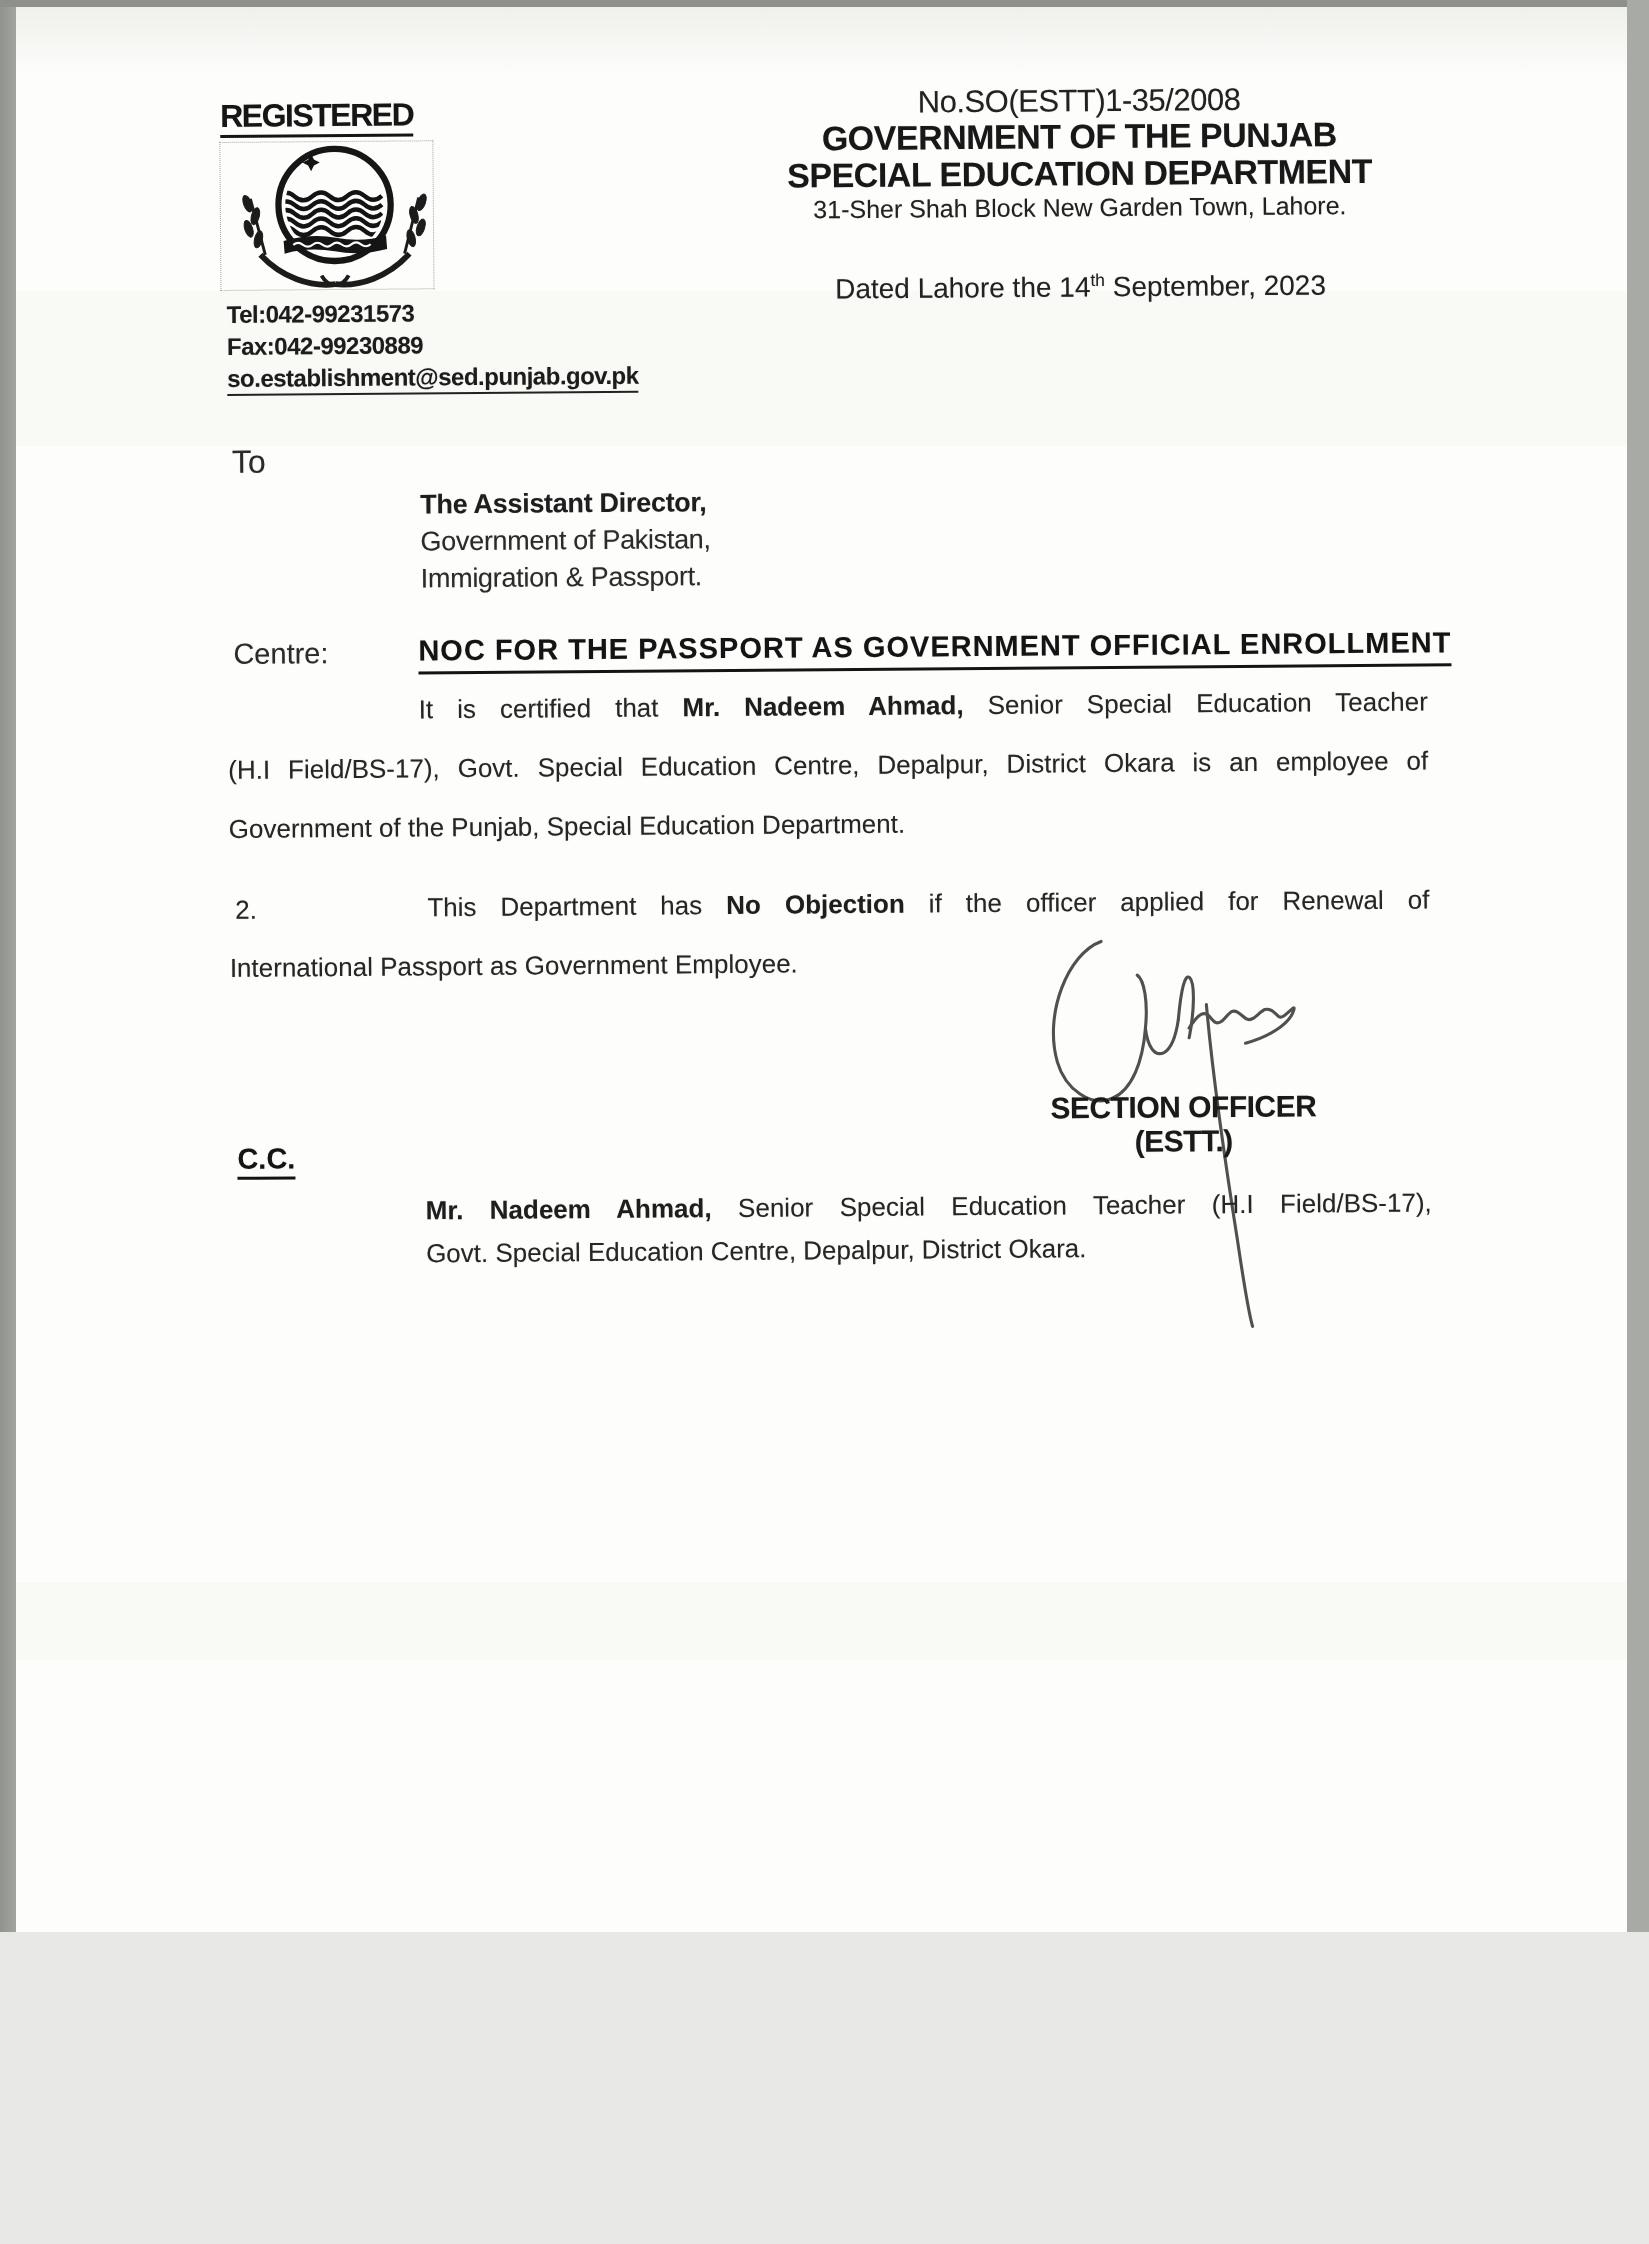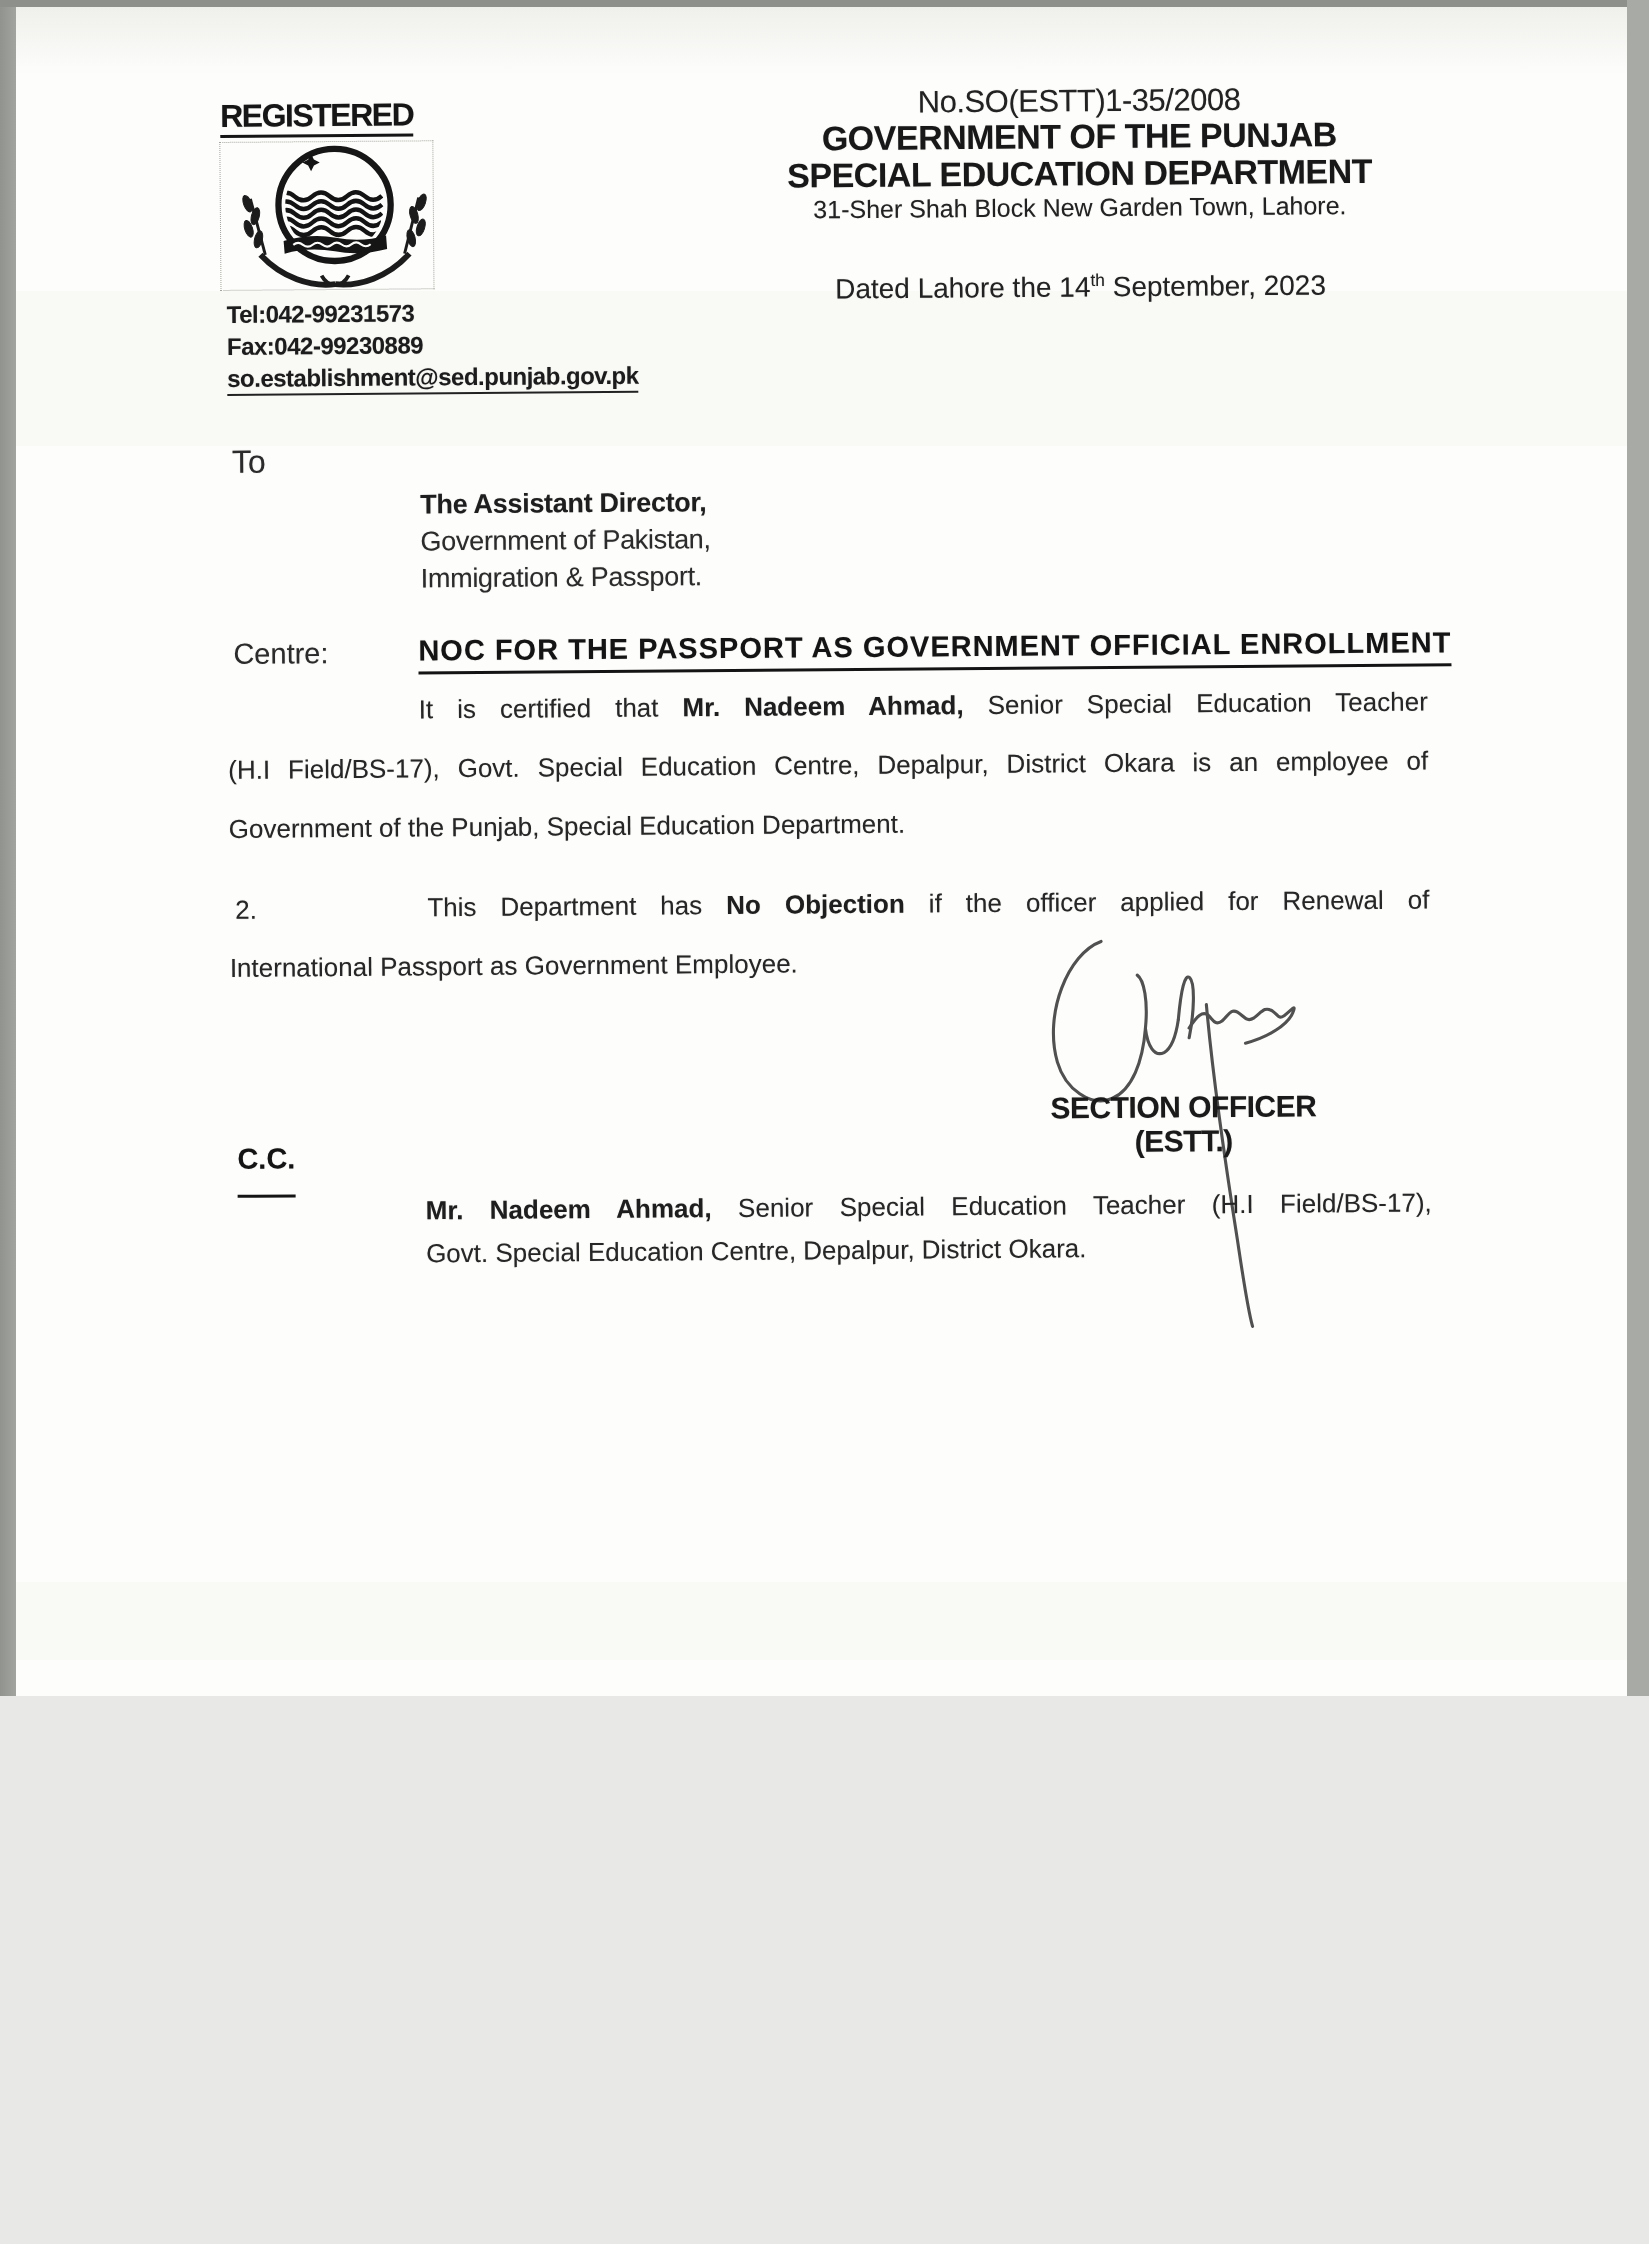--- a/index.html
+++ b/index.html
@@ -1,17 +1,17 @@
 <!DOCTYPE html>
 <html><head>
 <meta charset="utf-8">
 <style>
   html,body{margin:0;padding:0;background:#e8e8e6;}
   .page{
-    position:relative;width:1650px;height:1696px;margin:0 auto;
+    position:relative;width:1650px;height:1932px;margin:0 auto;
     background:#fdfdfb;overflow:hidden;
     font-family:"Liberation Sans","DejaVu Sans",sans-serif;
     color:#2b2b2b;
   }
   
   .edge{position:absolute;}
   .edge.left{left:0;top:0;width:15.5px;height:2244px;background:linear-gradient(90deg,#90938e,#a2a59f);}
   .edge.top{left:0;top:0;width:1650px;height:6.8px;background:#8d908b;}
   .edge.right{left:1627px;top:0;width:22px;height:2244px;background:#a8aaa5;}
   .shade-top{position:absolute;left:15.5px;top:6.8px;width:1612px;height:68px;
@@ -49,21 +49,21 @@
   .para .line{line-height:59px;height:59px;}
   .jline{text-align:justify;text-align-last:justify;}
   .indent1{padding-left:191px;}
   .indent2{padding-left:198px;}
   .p1{top:677px;}
   .p2{top:875px;}
   .p2 .num{position:absolute;left:5.8px;top:16.5px;line-height:1;}
   .officer{left:1009px;top:1093px;width:349px;text-align:center;font-size:30px;font-weight:bold;
     color:#1a1a1a;letter-spacing:-0.5px;}
   .cc-label{left:237px;top:1139px;font-size:29px;font-weight:bold;color:#141414;
-    border-bottom:3.9px solid #141414;padding-bottom:19px;line-height:1.1;}
+    border-bottom:3.9px solid #141414;padding-bottom:1px;line-height:1.1;}
   .ccblock{left:425px;top:1186px;width:1006px;font-size:26px;color:#262626;}
   .ccblock .line{line-height:43px;height:43px;}
   svg{display:block;}
 </style>
 </head>
 <body>
 
 <div class="page">
   <div class="shade-top"></div>
   <div class="band" style="top:291px;height:155px;"></div>

